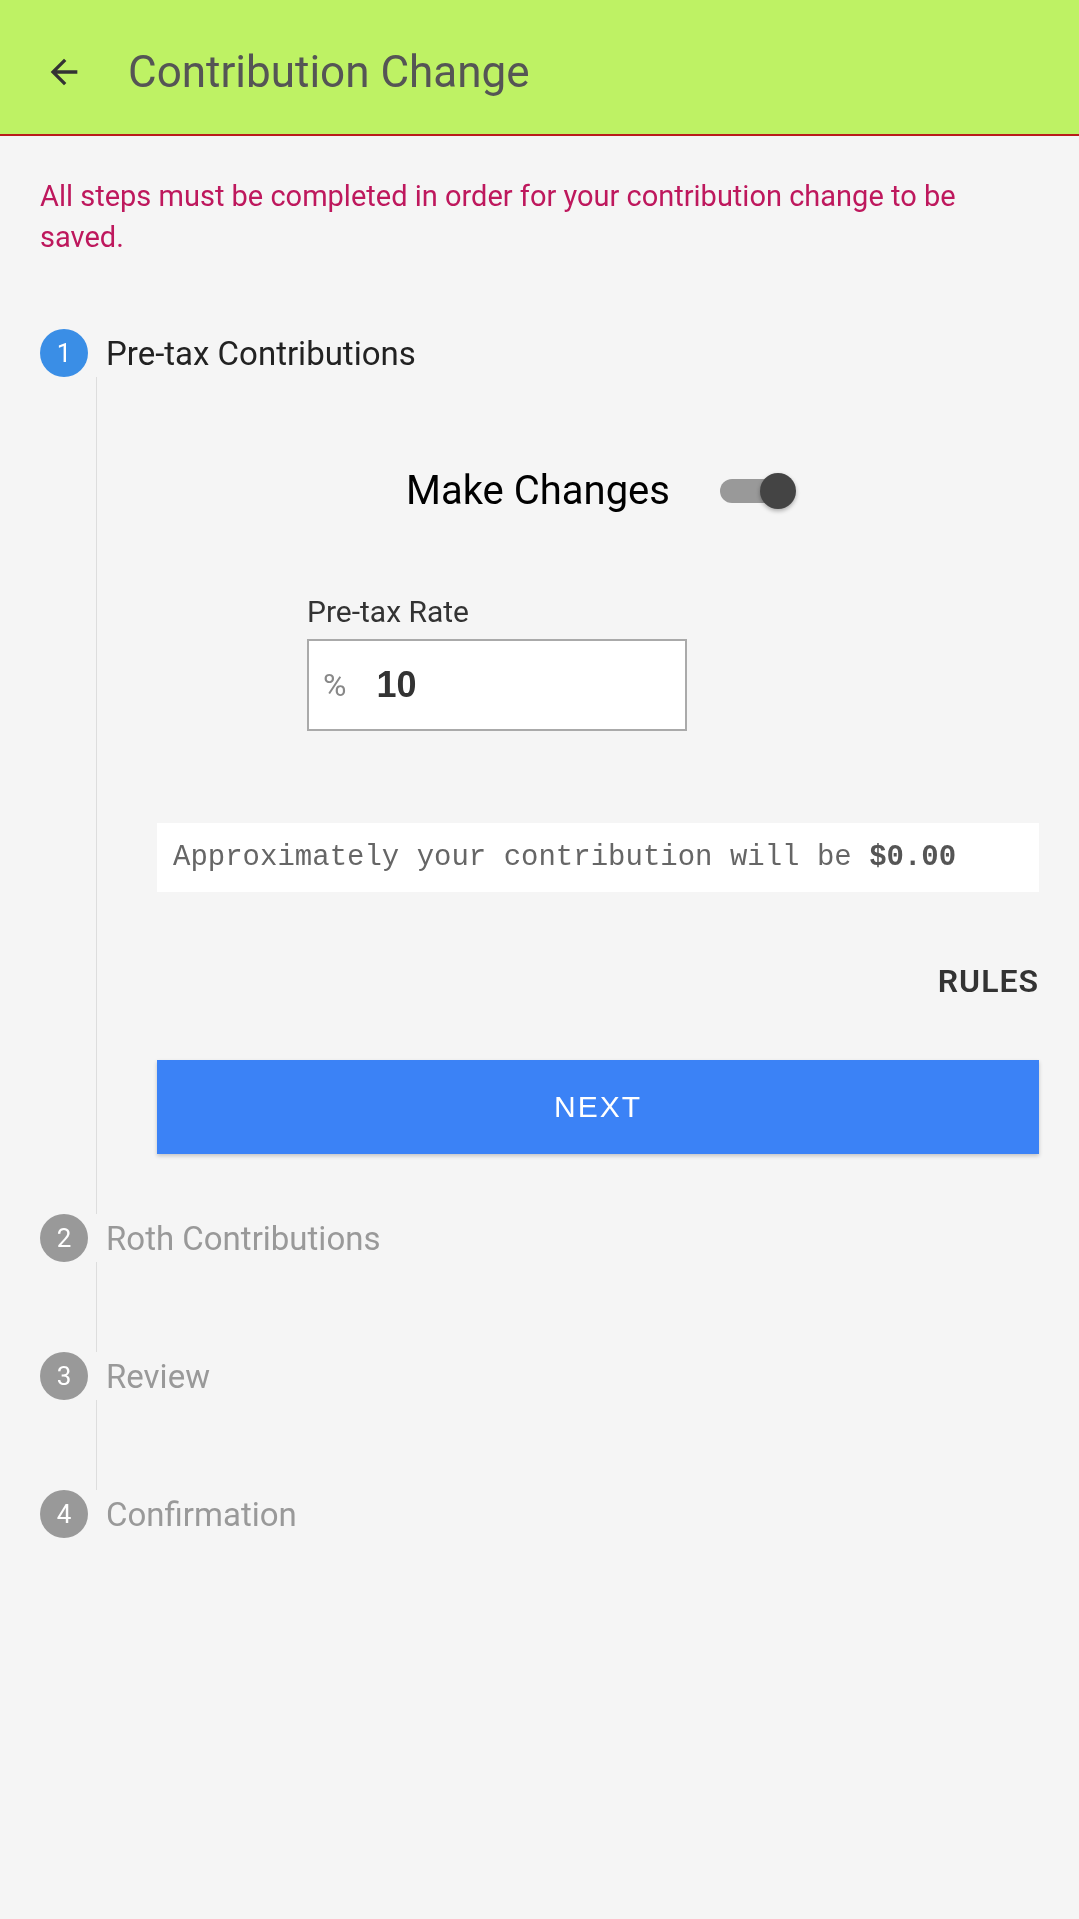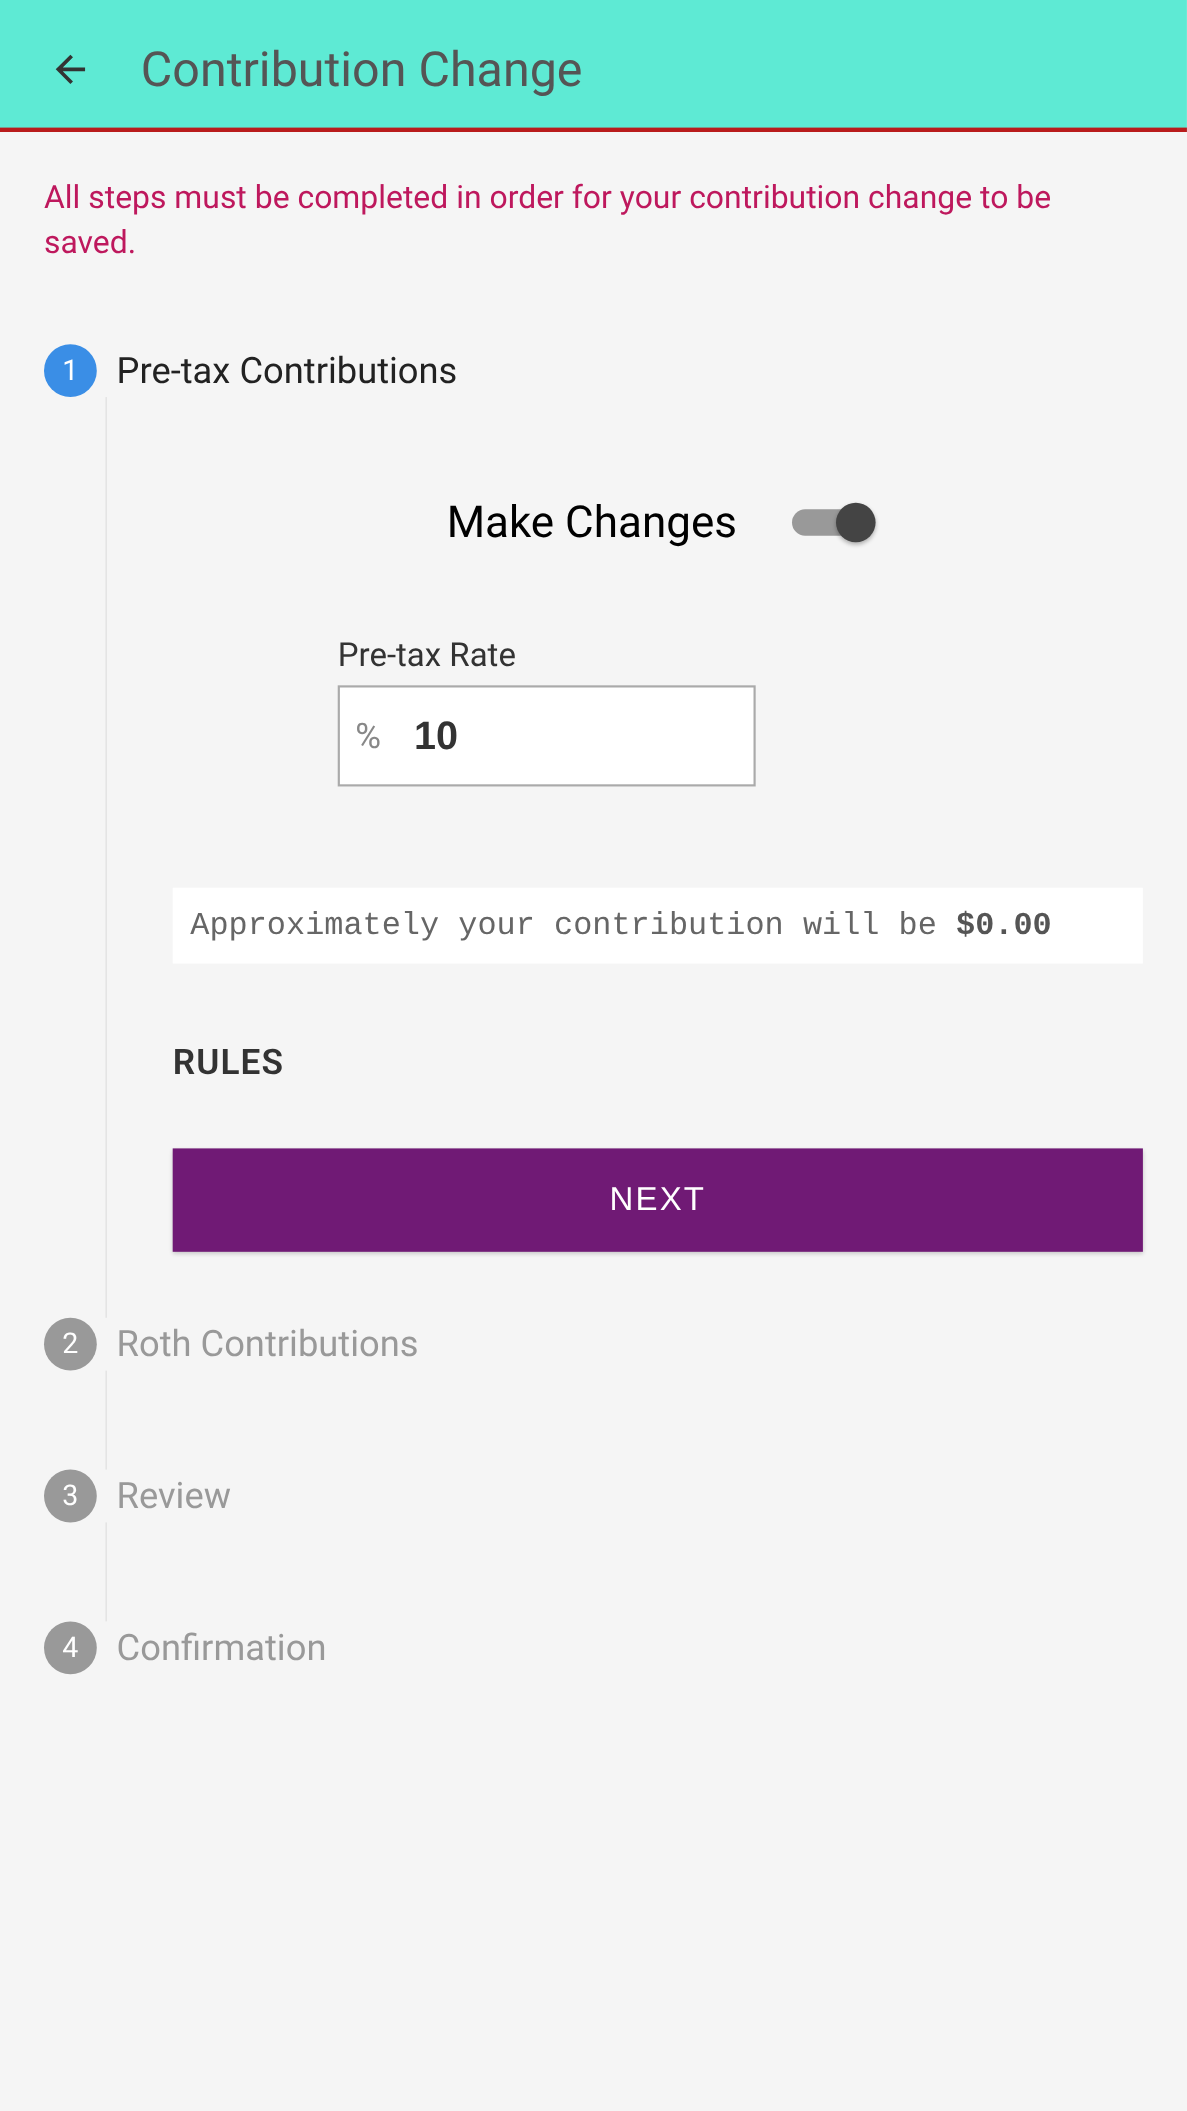--- a/index.html
+++ b/index.html
@@ -11,23 +11,23 @@
       font-family: -apple-system, BlinkMacSystemFont, 'Segoe UI', Roboto, Helvetica, Arial, sans-serif;
       background: #f5f5f5;
       width: 1079px;
       height: 1919px;
       overflow: hidden;
     }
     .header {
       display: flex;
       align-items: center;
       padding: 40px 40px 30px 40px;
-      background: #5eead4;
-      border-bottom: 4px solid #b91c1c;
-      height: 120px;
+      background: #bef264;
+      border-bottom: 2px solid #b91c1c;
+      height: 136px;
     }
     .back-arrow {
       width: 48px;
       height: 48px;
       display: flex;
       align-items: center;
       justify-content: center;
       margin-right: 40px;
       cursor: pointer;
     }
@@ -166,32 +166,32 @@
       font-size: 29px;
       color: #666;
       font-family: Liberation Mono, monospace;
     }
     .estimate-amount {
       font-weight: 700;
       color: #555;
     }
     .rules-btn {
       display: block;
-      text-align: left;
+      text-align: right;
       font-size: 32px;
       font-weight: 600;
       color: #333;
       letter-spacing: 1px;
       margin-bottom: 60px;
       cursor: pointer;
     }
     .next-btn {
       display: block;
       width: 100%;
-      background: #701a75;
+      background: #3b82f6;
       color: #fff;
       border: none;
       padding: 30px 0;
       font-size: 30px;
       font-weight: 500;
       letter-spacing: 2px;
       cursor: pointer;
       box-shadow: 0 2px 4px rgba(0,0,0,0.2);
     }
   </style>

